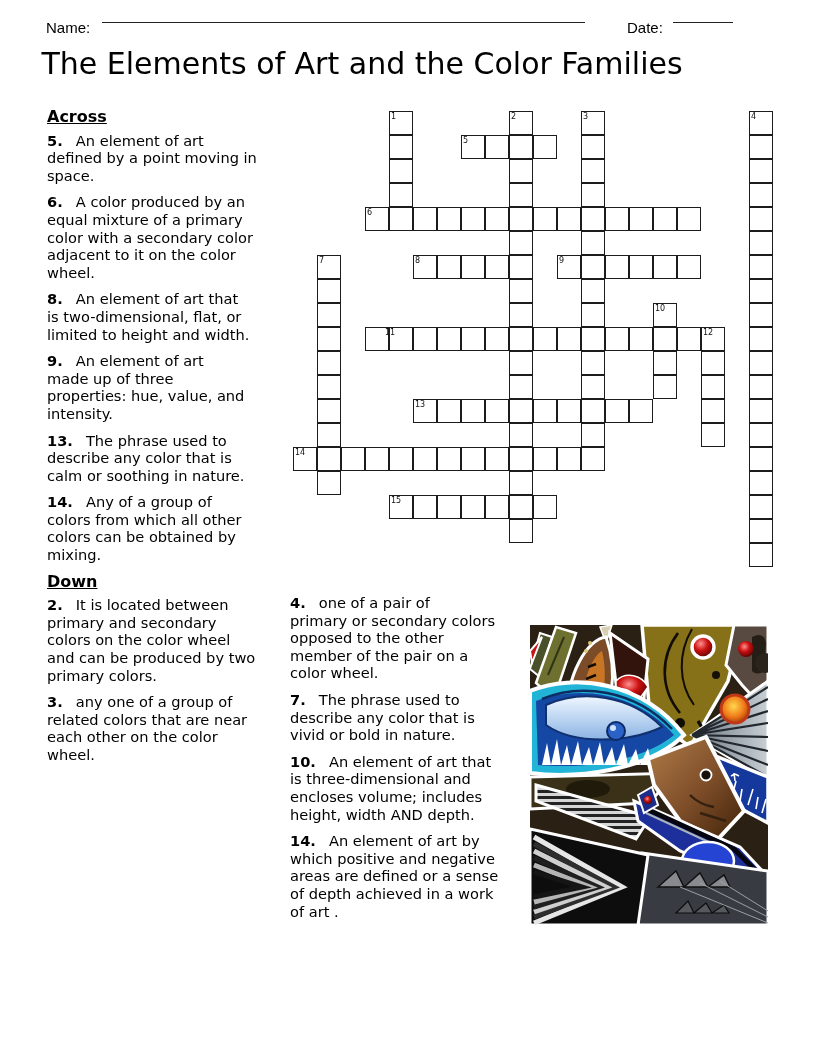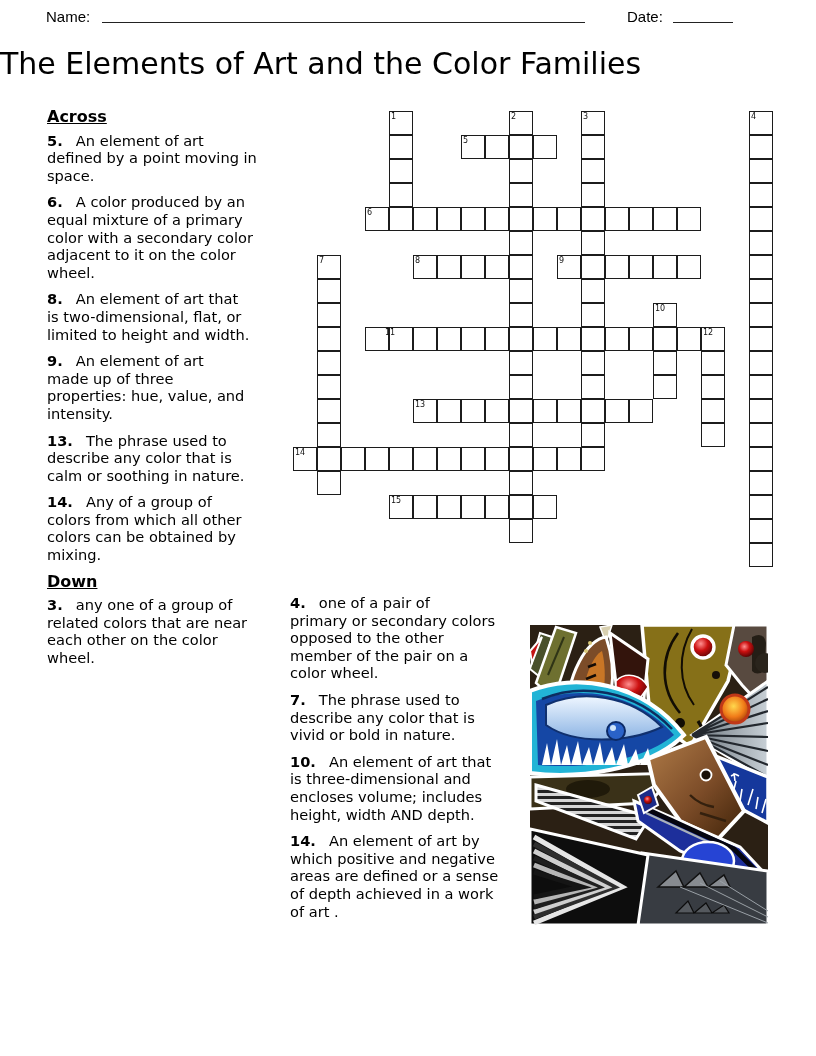--- a/index.html
+++ b/index.html
@@ -1,28 +1,28 @@
 <!DOCTYPE html>
 <html><head>
 <meta charset="utf-8">
 <style>
   html,body{margin:0;padding:0;background:#fff;}
   .page{position:relative;width:816px;height:1056px;background:#fff;overflow:hidden;
         font-family:"DejaVu Sans",sans-serif;color:#000;}
   
   .hdr{position:absolute;top:4px;left:0;width:816px;height:26px;
        font-family:"Liberation Sans",sans-serif;font-size:15px;}
-  .hdr-label{position:absolute;top:4px;}
+  .hdr-label{position:absolute;top:15px;}
   #name-label{left:46px;}
   #date-label{left:627px;}
   .fill-line{position:absolute;border-bottom:1.4px solid #222;height:16px;top:2px;}
   #name-line{left:102px;width:483px;}
   #date-line{left:673px;width:60px;}
   
-  .title{position:absolute;top:46px;left:0;width:724px;
+  .title{position:absolute;top:46px;left:0;width:724px;text-align:center;
          font-size:30px;font-weight:500;letter-spacing:0px;}
   
   .clues{position:absolute;font-size:14.6px;line-height:17.6px;}
   #clues-left{left:47px;top:108px;width:252px;}
   #clues-mid{left:290px;top:594px;width:246px;}
   .clue-head{font-size:16px;font-weight:bold;text-decoration:underline;margin:0 0 6px 0;}
   #down-heading{margin-top:3px;}
   .clue{margin:0 0 9px 0;}
   .clue .num{font-weight:bold;}
   .clue .txt{white-space:pre-line;margin-left:8px;}
@@ -69,20 +69,25 @@
         <p class="clue"><span class="num">13. </span><span class="txt">The phrase used to
 describe any color that is
 calm or soothing in nature.</span></p>
         <p class="clue"><span class="num">14. </span><span class="txt">Any of a group of
 colors from which all other
 colors can be obtained by
 mixing.</span></p>
       </div>
     <p class="clue-head" id="down-heading">Down</p>
     <div id="down-list-left">
+        <p class="clue"><span class="num">2. </span><span class="txt">It is located between
+primary and secondary
+colors on the color wheel
+and can be produced by two
+primary colors.</span></p>
         <p class="clue"><span class="num">3. </span><span class="txt">any one of a group of
 related colors that are near
 each other on the color
 wheel.</span></p>
       </div>
   </div>
 
   <div class="clues" id="clues-mid">
     <div id="down-list-right">
         <p class="clue"><span class="num">4. </span><span class="txt">one of a pair of

